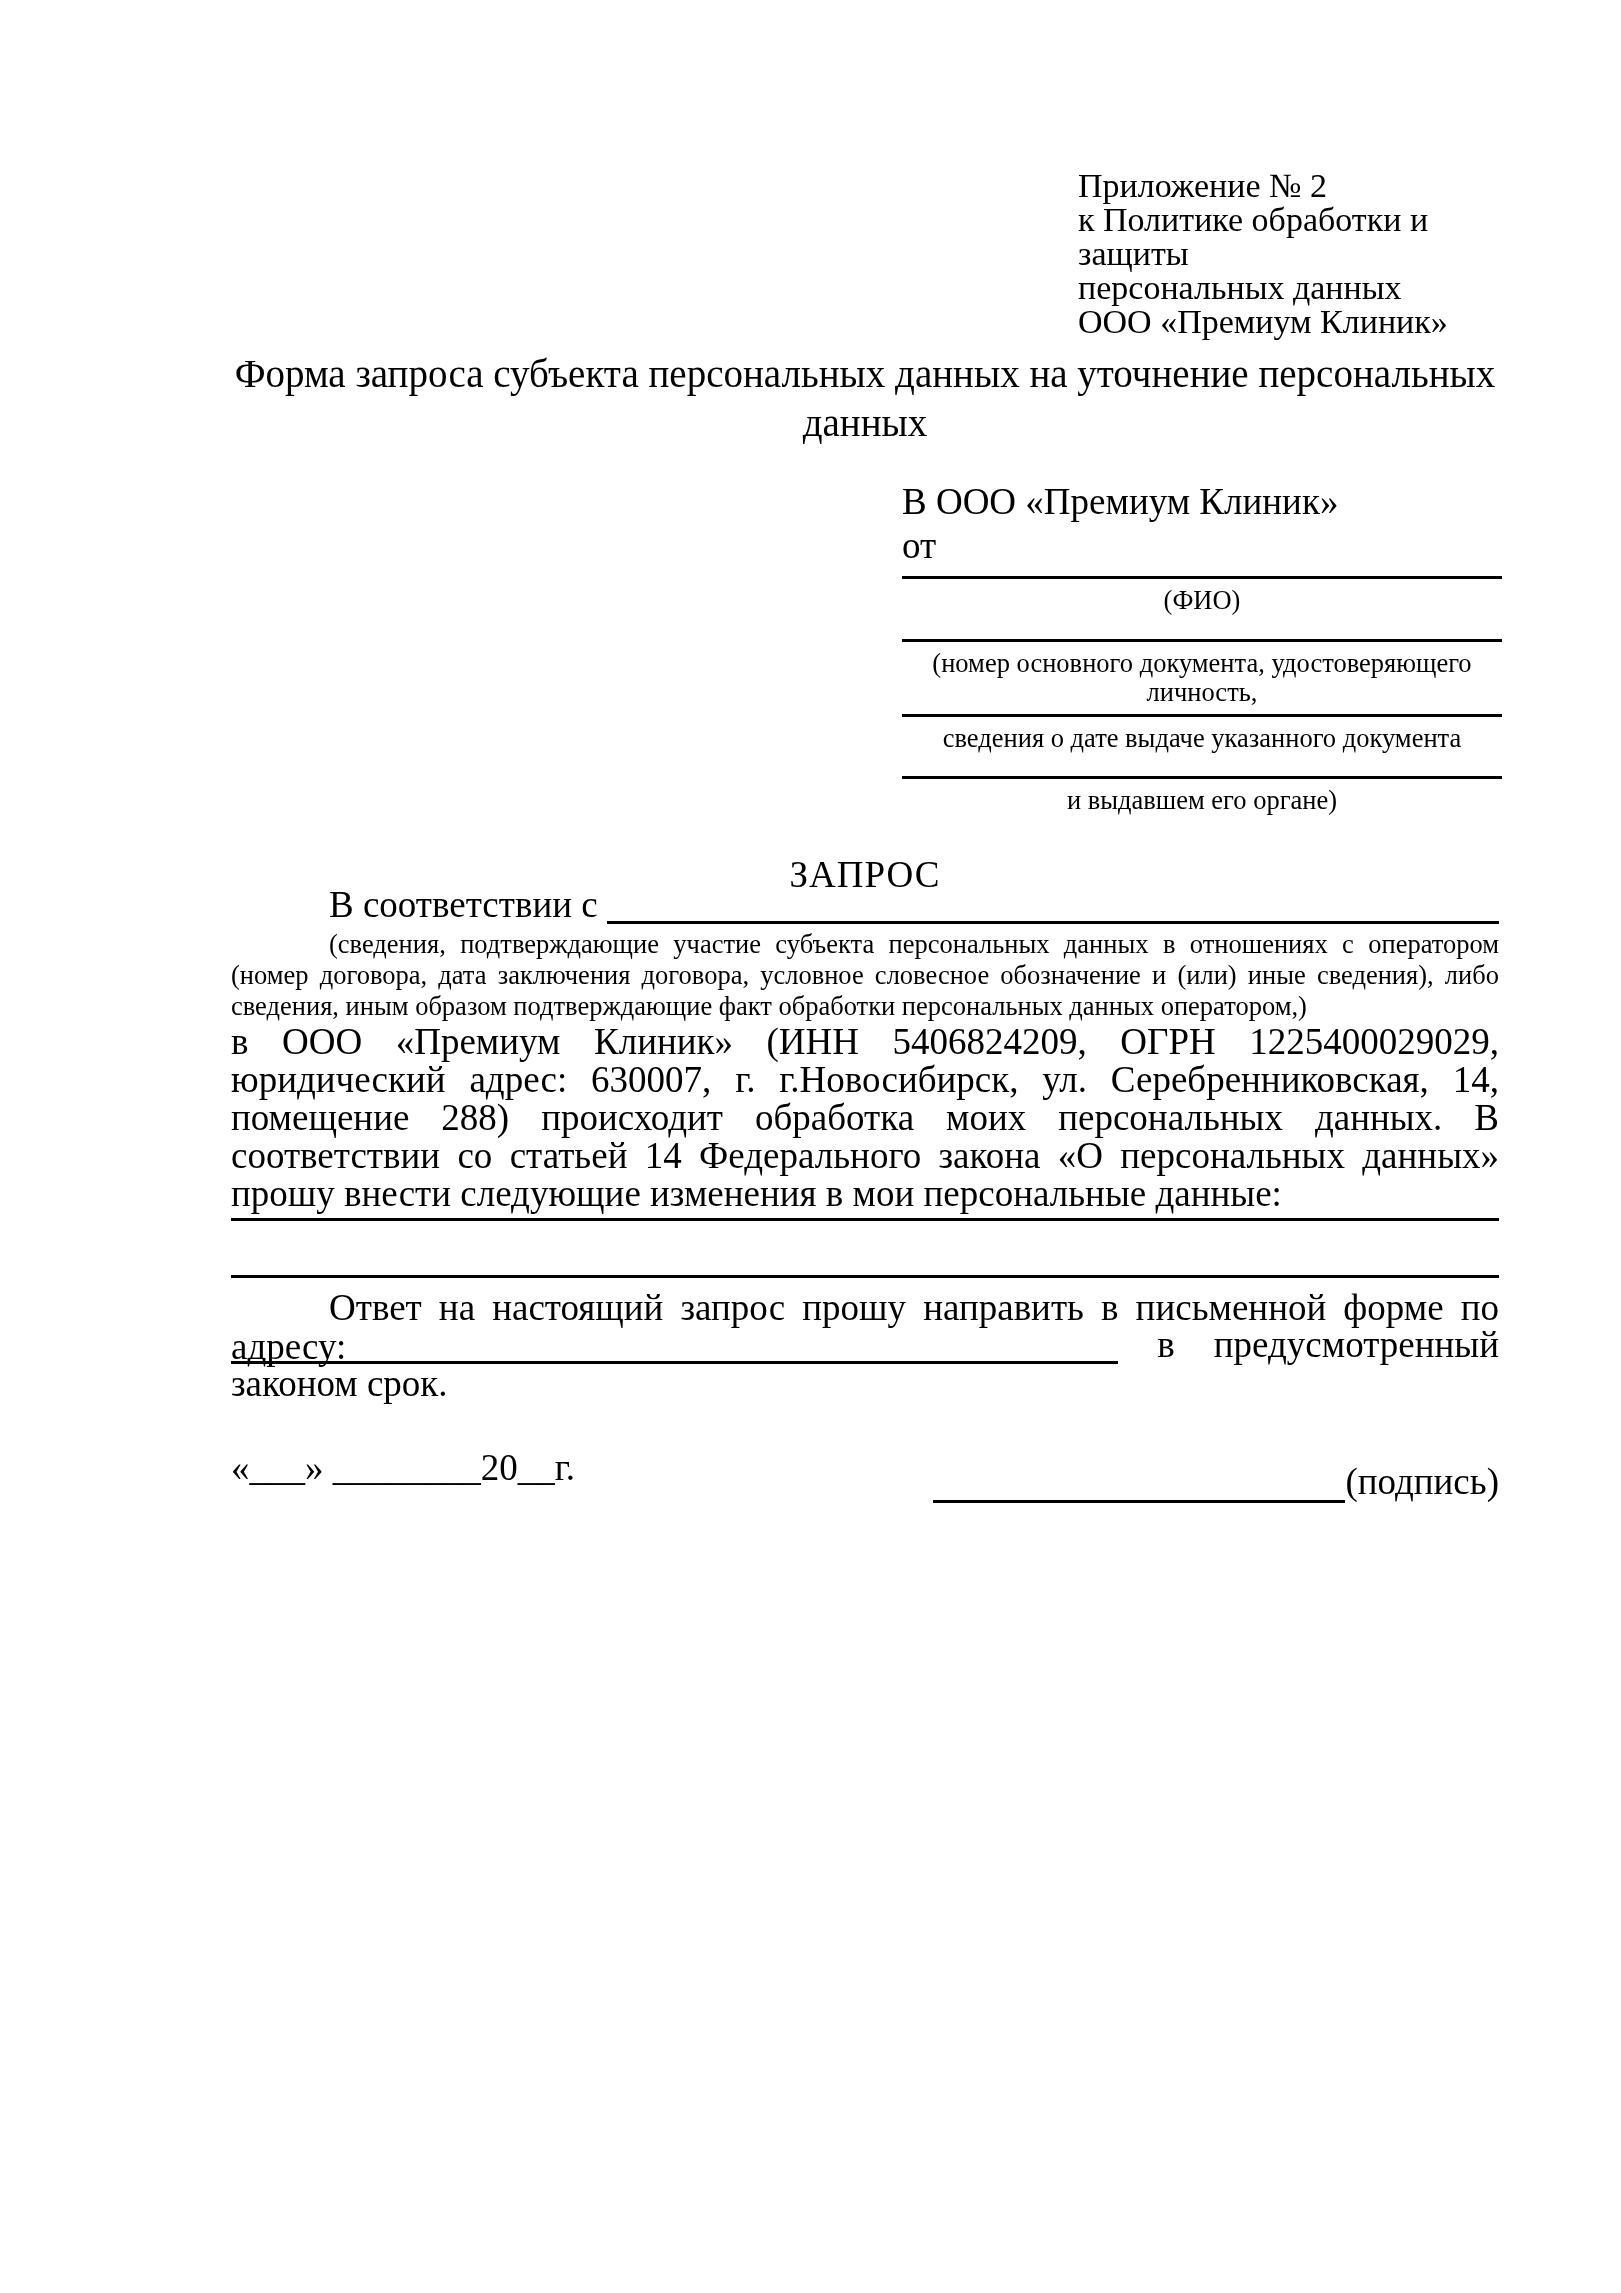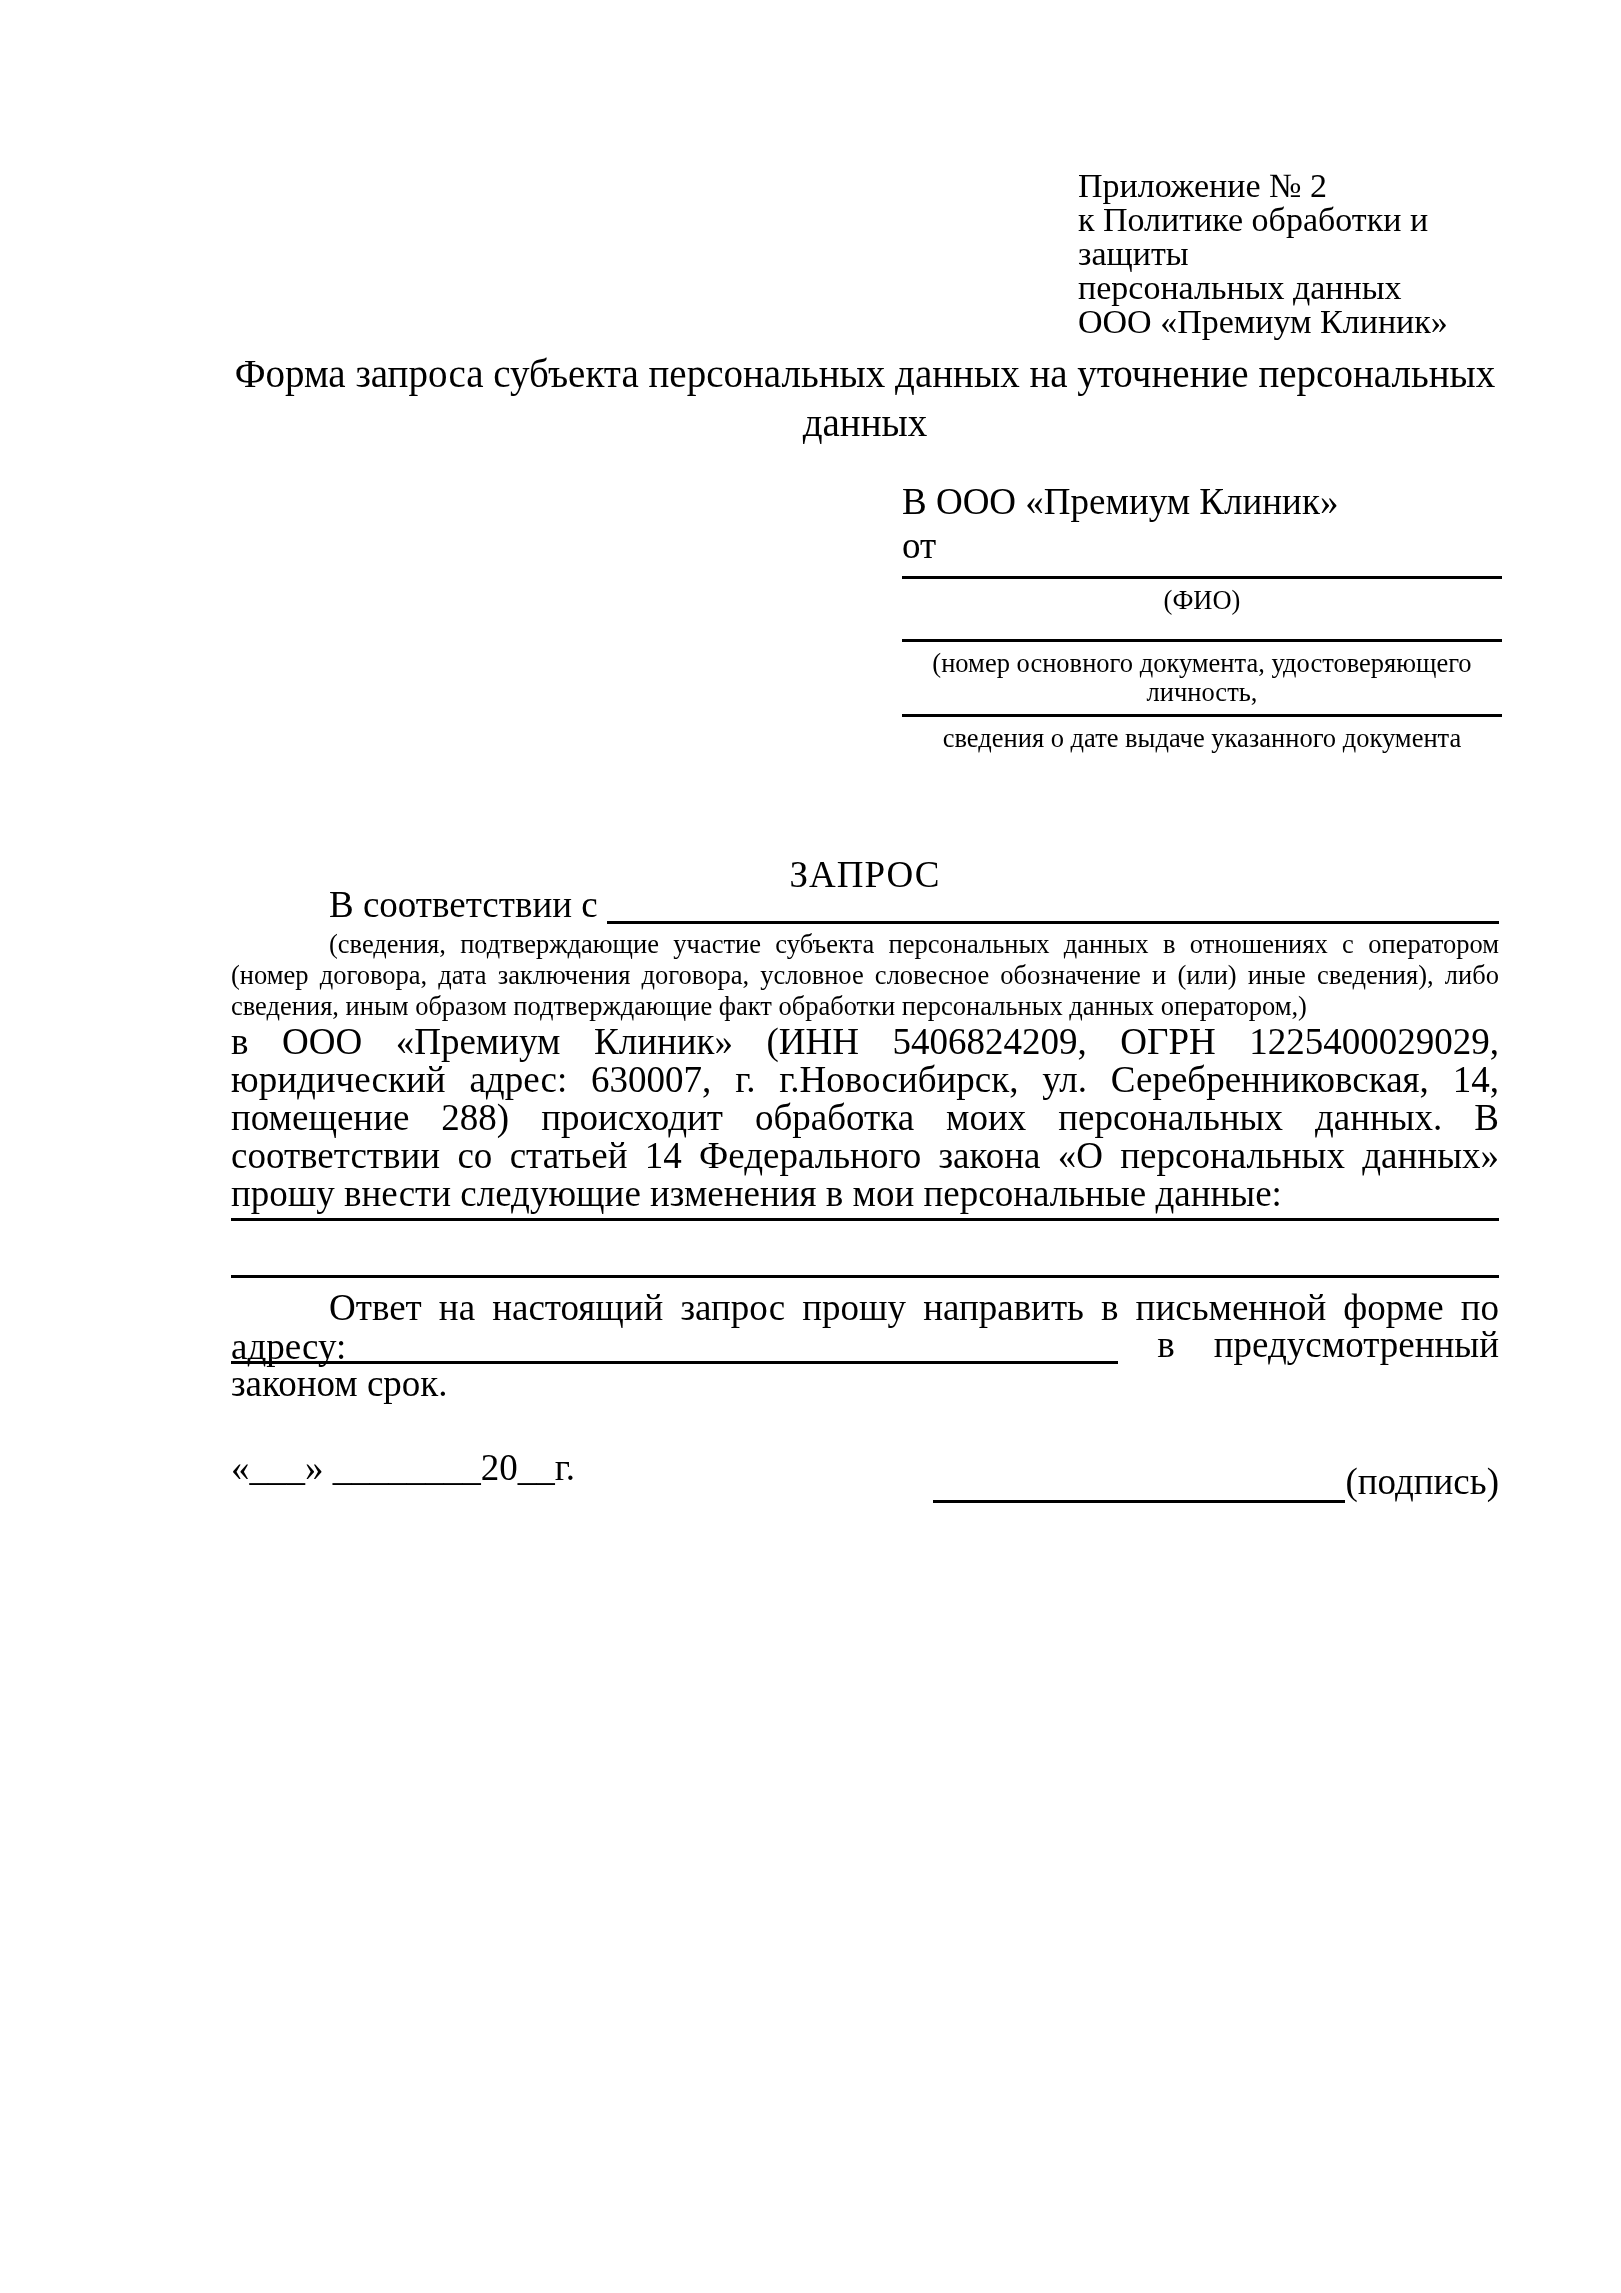--- a/index.html
+++ b/index.html
@@ -116,20 +116,23 @@
 
   <div class="abs addr-field f2">
     <span>(номер основного документа, удостоверяющего личность,</span>
   </div>
   <div class="abs addr-field f1">
     <span>(ФИО)</span>
   </div>
   <div class="abs addr-field f3">
     <span>сведения о дате выдаче указанного документа</span>
   </div>
+  <div class="abs addr-field f4">
+    <span>и выдавшем его органе)</span>
+  </div>
 
   <div class="abs zapros">ЗАПРОС</div>
 
   <div class="abs sootv">
     <span class="lead">В соответствии с</span>
     <span class="fill-line"></span>
   </div>
 
   <div class="abs note">(сведения, подтверждающие участие субъекта персональных данных в отношениях с оператором (номер договора, дата заключения договора, условное словесное обозначение и (или) иные сведения), либо сведения, иным образом подтверждающие факт обработки персональных данных оператором,)</div>
 

